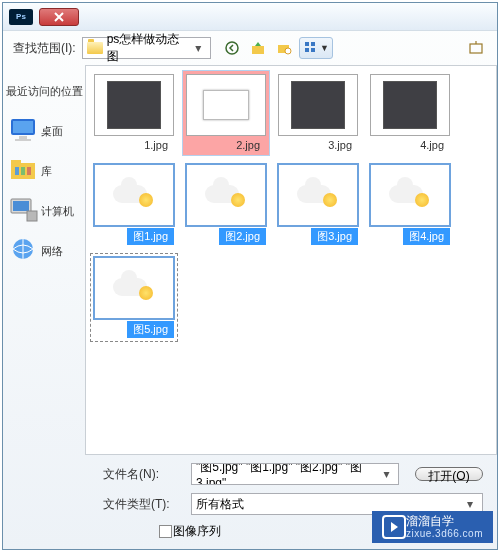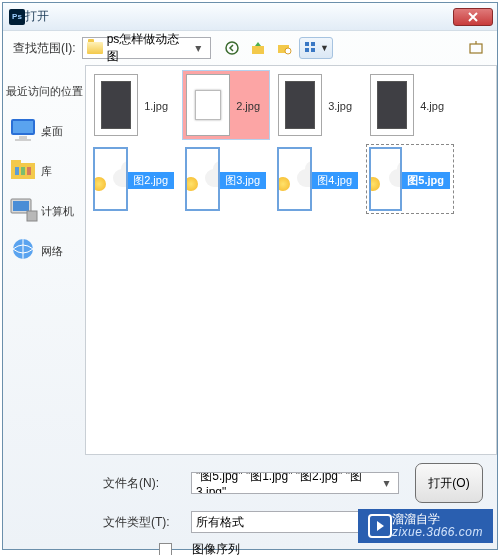--- a/index.html
+++ b/index.html
@@ -1,21 +1,21 @@
 <!DOCTYPE html>
 <html><head>
 <meta charset="utf-8">
 <style>
 * { margin: 0; padding: 0; box-sizing: border-box; }
 body { font-family: "Microsoft YaHei", Tahoma, sans-serif; font-size: 12px; background: #fff; width: 500px; height: 555px; }
 
 .dialog { width: 496px; height: 548px; margin: 2px; border: 1px solid #6b8fab; background: linear-gradient(#fdfefe, #edf2f7); position: relative; }
 
 .titlebar { height: 28px; background: linear-gradient(#fafdff, #e2ecf6); display: flex; align-items: center; padding: 0 4px 0 6px; border-bottom: 1px solid #d3dde6; }
-.ps-icon { width: 16px; height: 16px; background: #001e36; color: #9fcfff; font-size: 8px; font-weight: bold; display: flex; align-items: center; justify-content: center; border-radius: 2px; }
+.ps-icon { width: 24px; height: 16px; background: #001e36; color: #9fcfff; font-size: 8px; font-weight: bold; display: flex; align-items: center; justify-content: center; border-radius: 2px; margin-right: 6px; }
 .title-text { flex: 1; color: #1b3a56; }
 .close-btn { width: 40px; height: 18px; background: linear-gradient(#e07a7a, #c83c3c); border: 1px solid #8a2a2a; border-radius: 3px; display: flex; align-items: center; justify-content: center; cursor: pointer; }
 .close-btn svg { stroke: #fff; stroke-width: 2; }
 
 .toprow { display: flex; align-items: center; padding: 6px 10px; gap: 6px; }
 .label { color: #333; }
 .lookin-select { flex: 1; height: 22px; border: 1px solid #abadb3; background: #fff; display: flex; align-items: center; padding: 0 4px; gap: 4px; max-width: 200px; }
 .folder-icon { width: 16px; height: 12px; background: linear-gradient(#fff1b8, #f3c94b); border-radius: 1px; position: relative; }
 .folder-icon::before { content: ""; position: absolute; top: -3px; left: 1px; width: 6px; height: 3px; background: #f3c94b; border-radius: 1px 1px 0 0; }
 .lookin-text { flex: 1; }
@@ -26,57 +26,56 @@
 .spacer { flex: 1; }
 .pin-btn { width: 22px; height: 22px; display: flex; align-items: center; justify-content: center; cursor: pointer; }
 
 .body-row { display: flex; height: 390px; }
 .sidebar { width: 82px; padding-top: 6px; display: flex; flex-direction: column; gap: 2px; }
 .side-item { display: flex; flex-direction: row; align-items: center; padding: 4px 2px; cursor: pointer; }
 .side-item span { font-size: 11px; color: #333; margin-top: 2px; white-space: nowrap; }
 .side-icon { width: 36px; height: 30px; }
 
 .filegrid { flex: 1; background: #fff; border: 1px solid #c9cfd5; display: flex; flex-wrap: wrap; align-content: flex-start; padding: 4px; gap: 4px; overflow: hidden; }
-.thumb { width: 88px; display: flex; flex-direction: row; align-items: center; padding: 3px; border: 1px solid transparent; cursor: pointer; }
+.thumb { width: 88px; display: flex; flex-direction: column; align-items: flex-end; padding: 3px; border: 1px solid transparent; cursor: pointer; }
 .thumb .imgbox { width: 80px; height: 62px; border: 1px solid #a8a8a8; background: #fff; display: flex; align-items: center; justify-content: center; overflow: hidden; }
 .thumb .fname { font-size: 11px; color: #333; margin-top: 2px; padding: 1px 6px; white-space: nowrap; }
 .thumb.selected { }
 .thumb.selected .imgbox { outline: 2px solid #6ea3de; outline-offset: -1px; }
 .thumb.selected .fname { background: #3399ff; color: #fff; }
-.thumb.dotted { border: 1px dashed #888; font-weight: bold; }
+.thumb.dotted { border: 1px dashed #888; }
 
 .ps-thumb-a { background: #2e3338; }
 .ps-thumb-b { background: #e3e3e3; }
 .weather-thumb { background: #0f2a4a; position: relative; }
 .cloud { position: absolute; left: 18px; top: 20px; width: 34px; height: 18px; background: #f2f2f2; border-radius: 50px; }
 .cloud::before { content: ""; position: absolute; top: -8px; left: 8px; width: 16px; height: 16px; background: #f2f2f2; border-radius: 50%; }
 .sun { position: absolute; right: 20px; top: 28px; width: 14px; height: 14px; background: radial-gradient(#ffe26b, #f5b72a); border-radius: 50%; }
 
 .bottom { padding: 8px 14px 8px 100px; }
 .ctrl-row { display: flex; align-items: center; gap: 16px; margin-bottom: 8px; }
 .ctrl-row .label { width: 72px; }
 .combo { flex: 1; height: 22px; border: 1px solid #abadb3; background: #fff; display: flex; align-items: center; padding: 0 4px; font-size: 12px; overflow: hidden; }
 .combo .dd-arrow { margin-left: auto; }
-.action-btn { width: 68px; height: 40px; border: 1px solid #707070; background: linear-gradient(#f9f9f9, #e1e1e1); border-radius: 7px; cursor: pointer; font-size: 12px; }
-.chk-row { display: flex; align-items: center; gap: 20px; margin-top: 4px; margin-left: 56px; }
+.action-btn { width: 68px; height: 14px; border: 1px solid #707070; background: linear-gradient(#f9f9f9, #e1e1e1); border-radius: 7px; cursor: pointer; font-size: 12px; }
+.chk-row { display: flex; align-items: center; gap: 1px; margin-top: 4px; margin-left: 56px; }
 .chk { width: 13px; height: 13px; border: 1px solid #8b8b8b; background: #fff; }
 
 .watermark { position: absolute; right: 4px; bottom: 6px; background: #2a5fb0; color: #fff; padding: 4px 10px; display: flex; align-items: center; gap: 0; font-size: 12px; }
 .wm-play { width: 24px; height: 24px; border: 2px solid #fff; border-radius: 4px; display: flex; align-items: center; justify-content: center; }
 .wm-text { display: flex; flex-direction: column; line-height: 1.1; }
-.wm-text .sub { font-size: 12px; letter-spacing: 0.5px; color: #d2e3fb; font-style: italic; }
+.wm-text .sub { font-size: 10px; letter-spacing: 0.5px; color: #d2e3fb; }
 </style>
 </head>
 <body>
 
 <div class="dialog">
 
   <div class="titlebar">
     <div class="ps-icon">Ps</div>
-    <div class="title-text">打开</div>
     <div class="close-btn">
       <svg width="10" height="10" viewBox="0 0 10 10">
           <path d="M1 1 L9 9 M9 1 L1 9"></path>
         </svg>
     </div>
   </div>
 
   <div class="toprow">
     <span class="label">查找范围(I):</span>
     <div class="lookin-select">
@@ -191,20 +190,27 @@
           <div class="imgbox ps-thumb-a">
             <div style="width:70%;height:80%;background:#3f3f44;margin:auto;border:1px solid #555"></div>
           </div>
           <div class="fname">4.jpg</div>
         </div>
         <div class="thumb selected">
           <div class="imgbox weather-thumb">
             <div class="cloud"></div>
             <div class="sun"></div>
           </div>
+          <div class="fname">图1.jpg</div>
+        </div>
+        <div class="thumb selected">
+          <div class="imgbox weather-thumb">
+            <div class="cloud"></div>
+            <div class="sun"></div>
+          </div>
           <div class="fname">图2.jpg</div>
         </div>
         <div class="thumb selected">
           <div class="imgbox weather-thumb">
             <div class="cloud"></div>
             <div class="sun"></div>
           </div>
           <div class="fname">图3.jpg</div>
         </div>
         <div class="thumb selected">

